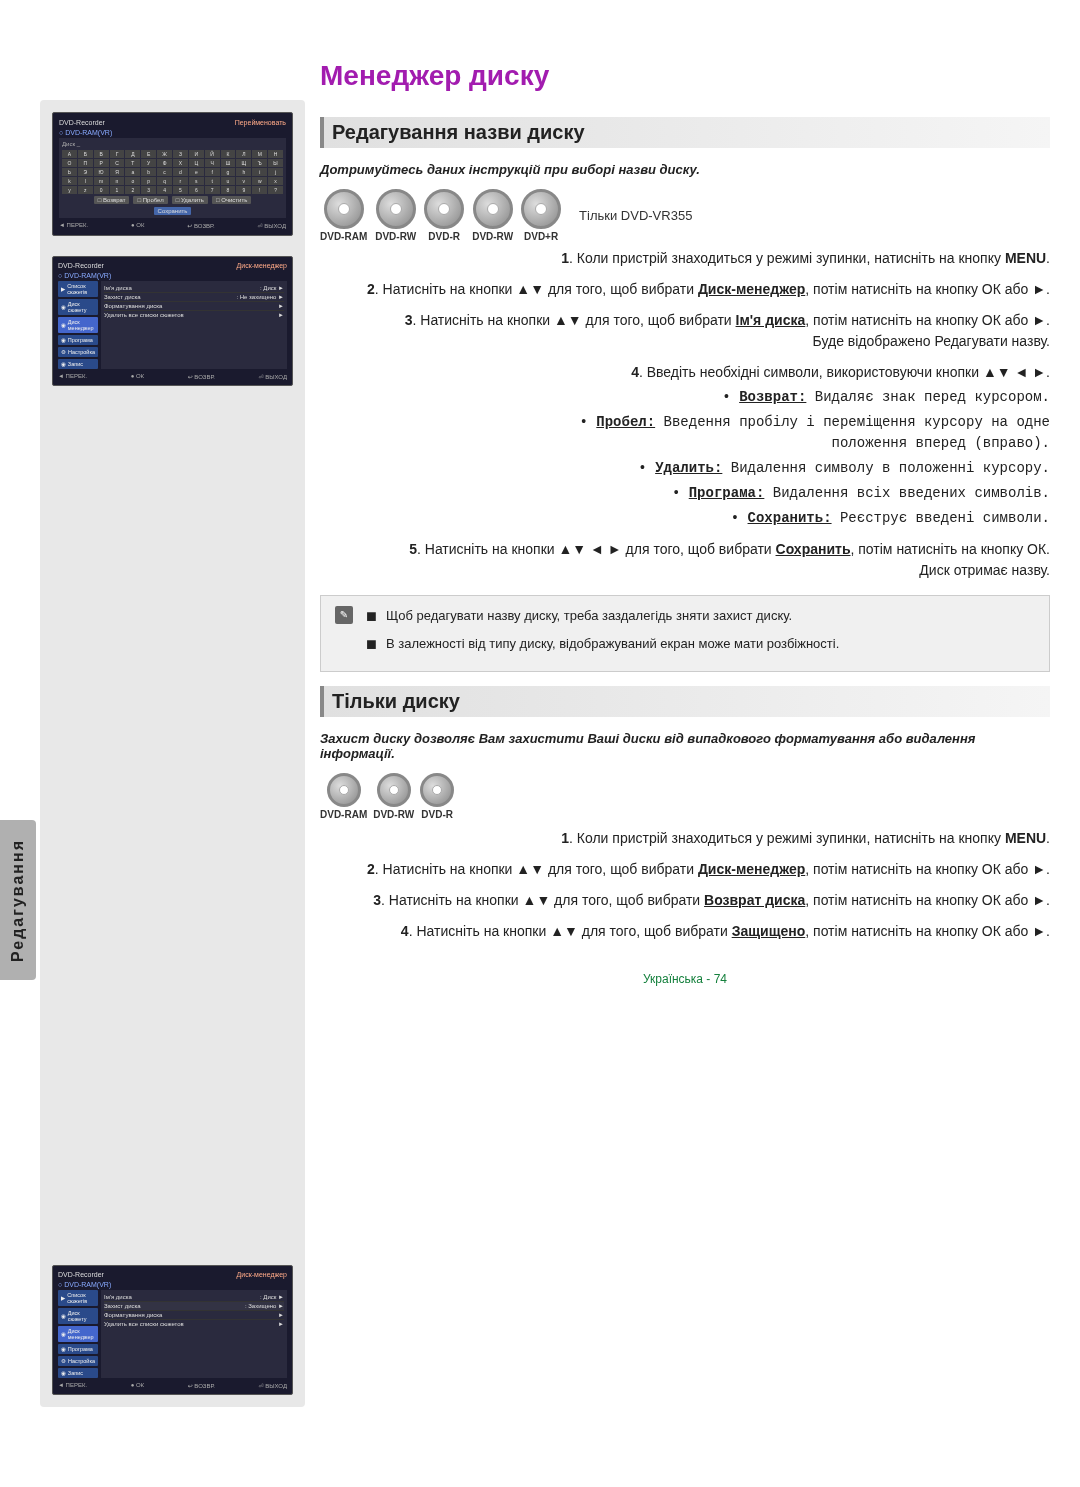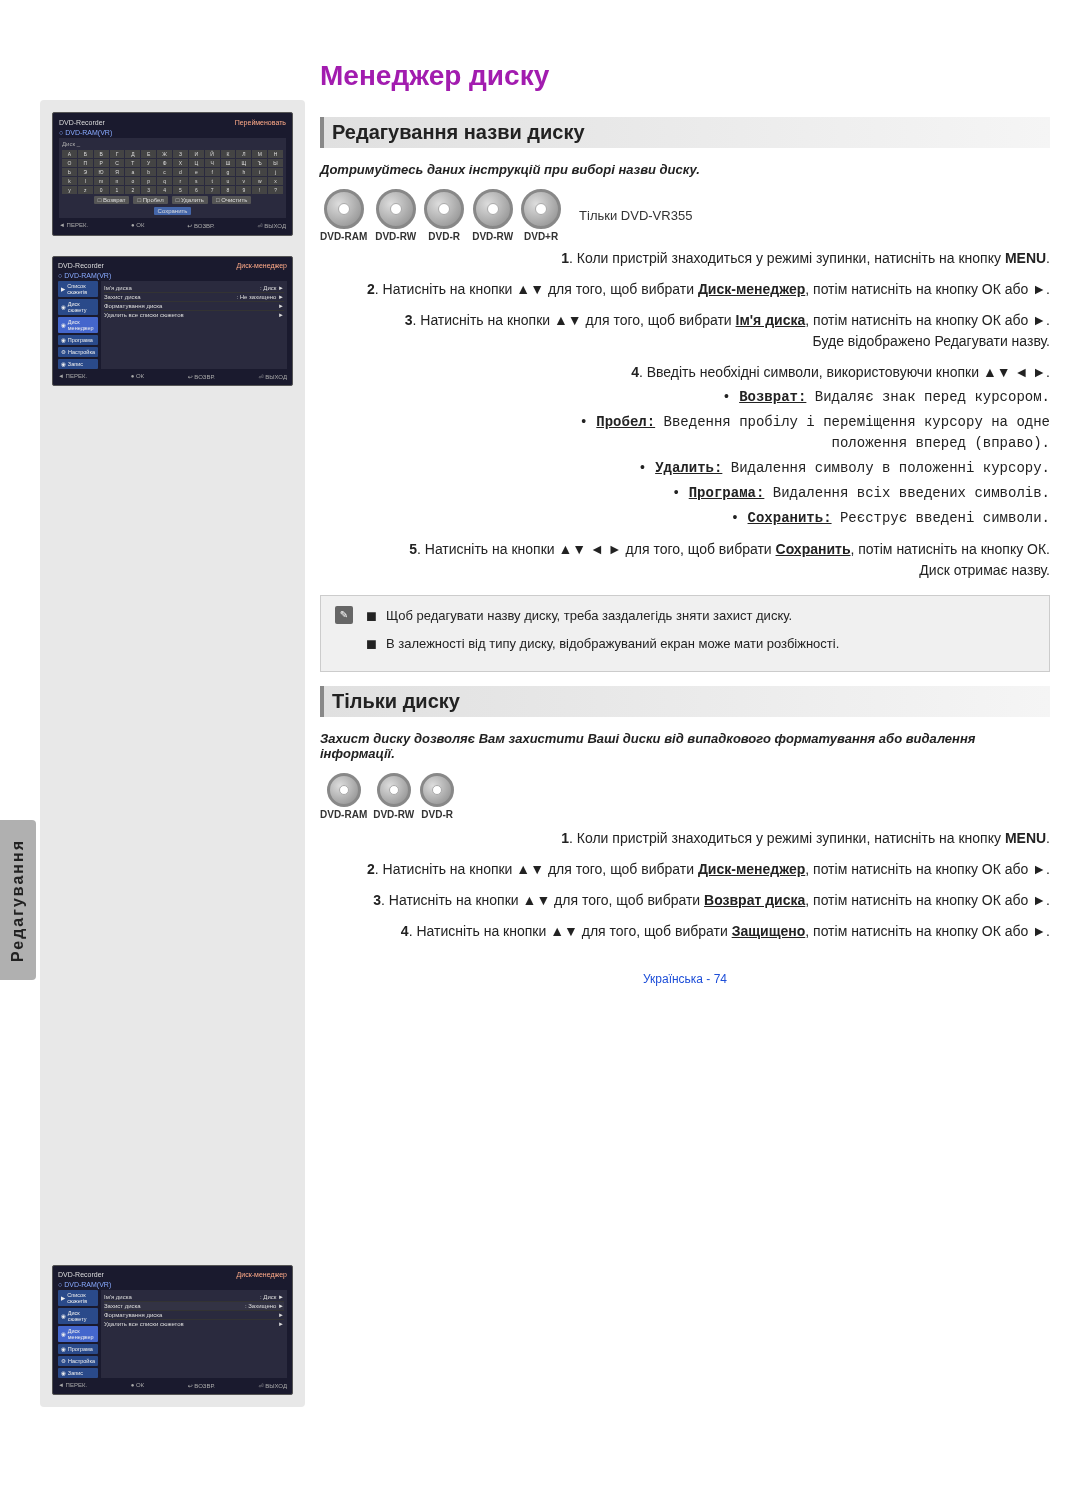--- a/index.html
+++ b/index.html
@@ -342,21 +342,21 @@
       height: 8px;
       background: #fff;
       border-radius: 50%;
       border: 1px solid #aaa;
     }
 
     .footer-text {
       text-align: center;
       margin-top: 30px;
       font-size: 12px;
-      color: #1d4ed8;
+      color: #15803d;
     }
   </style>
 </head>
 <body>
 
 <div class="sidebar-tab">
   <span>Редагування</span>
 </div>
 
 <div class="left-panel">

